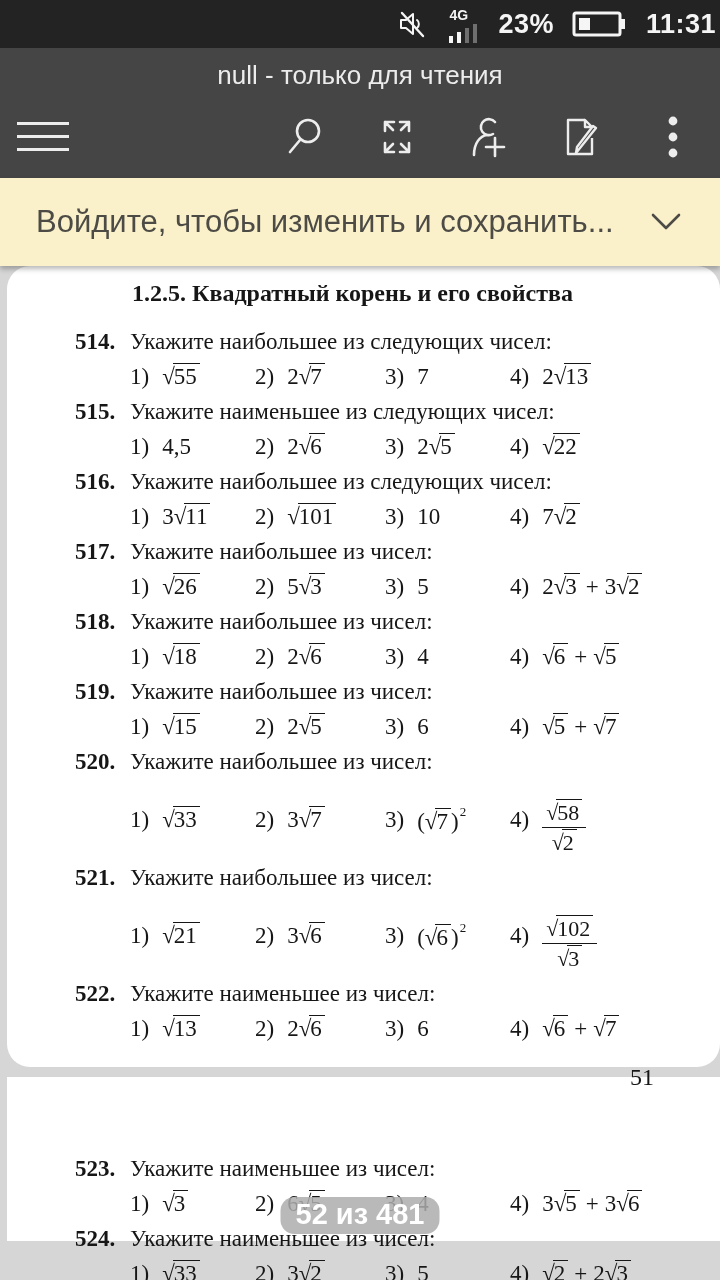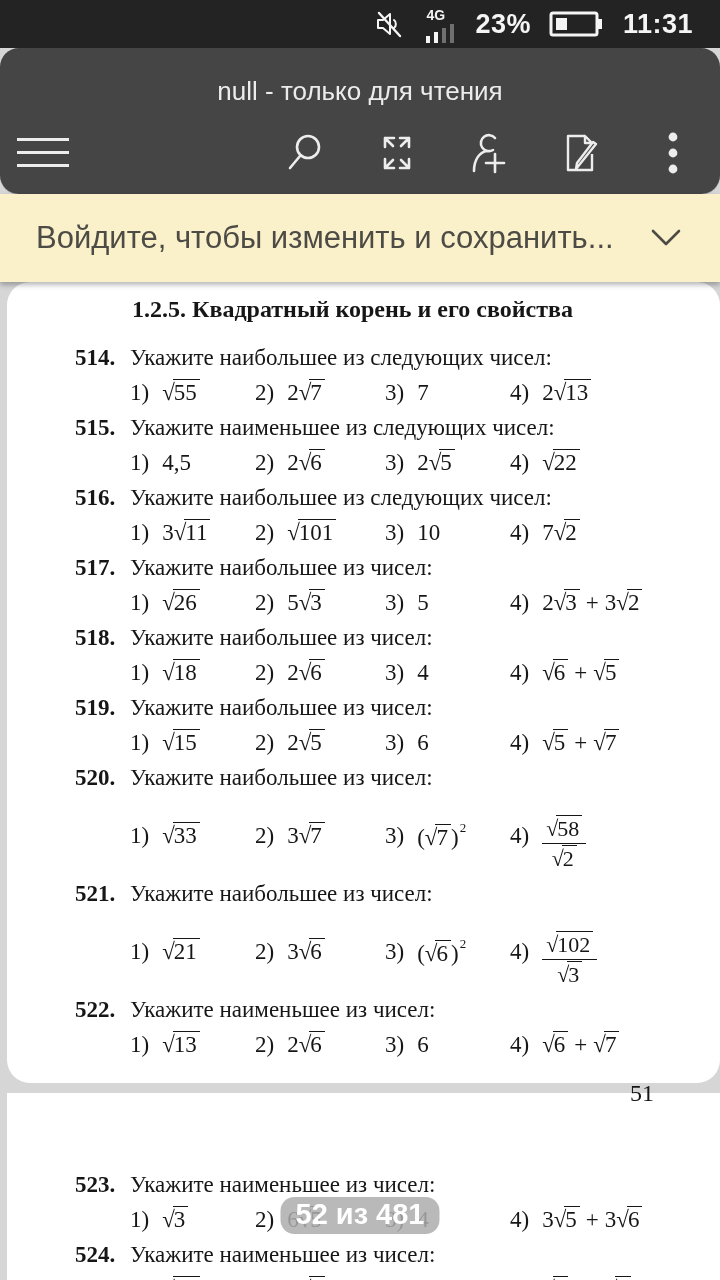--- a/index.html
+++ b/index.html
@@ -1,42 +1,42 @@
 <!DOCTYPE html>
 <html><head>
 <meta charset="utf-8">
 <style>
   html,body{margin:0;padding:0;}
   body{width:720px;height:1280px;overflow:hidden;background:#d6d6d6;font-family:"Liberation Sans",sans-serif;position:relative;}
   .screen{width:720px;height:1280px;position:relative;display:flex;flex-direction:column;}
 
   
-  .status-bar{height:48px;background:#232323;display:flex;align-items:center;justify-content:flex-end;gap:18px;padding-right:27px;color:#f5f5f5;flex:0 0 auto;}
+  .status-bar{height:48px;background:#232323;display:flex;align-items:center;justify-content:flex-end;gap:18px;padding-right:4px;color:#f5f5f5;flex:0 0 auto;}
   .sb-text{font-size:27px;font-weight:700;letter-spacing:.5px;}
   .signal{display:flex;flex-direction:column;align-items:flex-start;line-height:1;}
   .signal .net{font-size:14px;font-weight:700;margin:2px 0 1px 1px;}
 
   
-  .app-bar{background:#454545;flex:0 0 auto;padding-top:22px;box-shadow:0 1px 0 rgba(0,0,0,.2);border-radius:19px;}
+  .app-bar{background:#454545;flex:0 0 auto;padding-top:6px;box-shadow:0 1px 0 rgba(0,0,0,.2);}
   .app-title{color:#ececec;font-size:26px;text-align:center;height:42px;line-height:42px;}
   .toolbar{height:82px;display:flex;align-items:center;}
   .tb-btn{background:none;border:none;padding:0;margin:0;cursor:pointer;display:flex;align-items:center;justify-content:center;width:58px;height:58px;}
   .tb-left{margin-left:14px;}
   .tb-right{margin-left:auto;display:flex;align-items:center;gap:34px;margin-right:18px;}
 
   
   .banner{background:#faf0c9;height:88px;display:flex;align-items:center;justify-content:space-between;padding:0 38px 0 36px;position:relative;z-index:3;box-shadow:0 3px 5px rgba(0,0,0,.28);cursor:pointer;flex:0 0 auto;gap:24px;}
   .banner-text{color:#4c4b45;font-size:31px;}
 
   
   .doc{flex:1 1 auto;position:relative;background:#d6d6d6;overflow:hidden;font-family:"Liberation Serif",serif;color:#161616;}
   .page{background:#fff;margin-left:7px;}
   .page1{height:801px;padding:12px 0 0 68px;box-sizing:border-box;border-radius:23px;}
   .page-gap{height:10px;}
-  .page2{height:203px;padding:78px 0 0 68px;box-sizing:border-box;}
+  .page2{height:164px;padding:78px 0 0 68px;box-sizing:border-box;}
   .section-title{font-weight:700;font-size:24px;text-align:center;line-height:30px;margin:0 90px 20px 0;}
   .problem{margin-bottom:4px;}
   .p-head{display:flex;align-items:baseline;line-height:28px;font-size:23px;}
   .p-num{font-weight:700;width:55px;flex:0 0 auto;}
   .p-prompt{flex:1;}
   .options{display:grid;grid-template-columns:125px 130px 125px 1fr;align-items:center;margin:4px 0 0 55px;min-height:34px;font-size:23px;}
   .option{display:flex;align-items:center;}
   .o-label{margin-right:13px;}
   .o-expr{white-space:nowrap;}
   .page-number{text-align:right;padding-right:66px;font-size:24px;margin-top:18px;}

